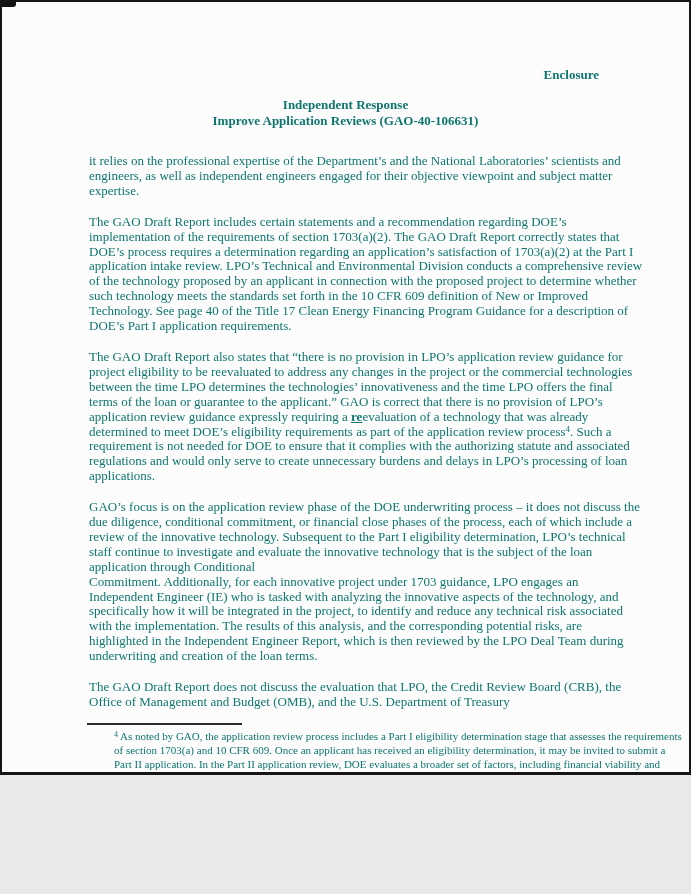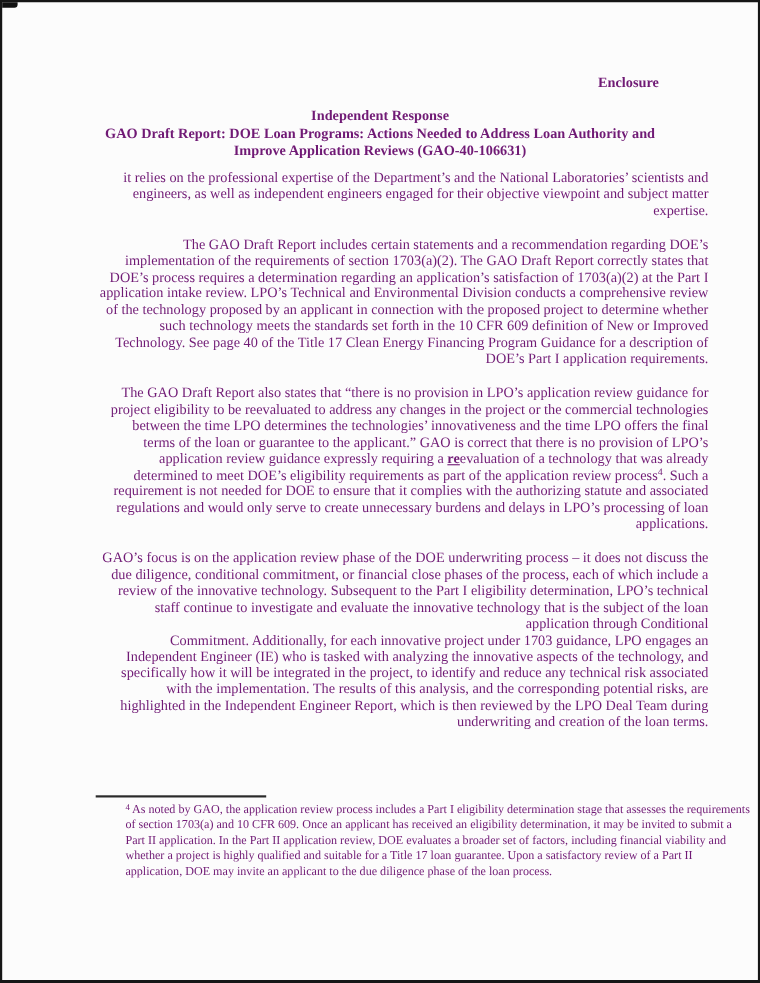--- a/index.html
+++ b/index.html
@@ -3,27 +3,27 @@
 <meta charset="utf-8">
 <style>
   html, body {
     margin: 0;
     padding: 0;
     background: #e9e9e9;
   }
   .scan {
     position: relative;
     width: 691px;
-    height: 894px;
+    height: 775px;
     background: #fcfcfc;
     box-sizing: border-box;
     border: 2px solid #161616;
     border-bottom-width: 3px;
     font-family: "Liberation Serif", "DejaVu Serif", serif;
-    color: #701a75;
+    color: #0f766e;
     overflow: hidden;
   }
   .corner-mark {
     position: absolute;
     top: -1px;
     left: -1px;
     width: 15px;
     height: 6px;
     background: #121212;
     border-radius: 0 0 3px 0;
@@ -45,21 +45,21 @@
     font-size: 13px;
     line-height: 16.2px;
   }
   .doc-body {
     position: absolute;
     top: 152px;
     left: 87px;
     width: 555px;
     font-size: 13px;
     line-height: 14.9px;
-    text-align: right;
+    text-align: left;
   }
   .para {
     margin: 0 0 16px 0;
     white-space: pre-wrap;
   }
   .u { text-decoration: underline; font-weight: bold; }
   .sup {
     font-size: 9px;
     line-height: 0;
     vertical-align: 4px;
@@ -89,28 +89,28 @@
 </head>
 <body>
 
 <div class="scan">
   <div class="corner-mark"></div>
 
   <div class="enclosure">Enclosure</div>
 
   <div class="title-block">
     <div>Independent Response</div>
-    <div>GAO Draft Report: DOE Loan Programs: Actions Needed to Address Loan Authority and</div>
     <div>Improve Application Reviews (GAO-40-106631)</div>
   </div>
 
   <div class="doc-body">
       <p class="para"><span>it relies on the professional expertise of the Department’s and the National Laboratories’ scientists and engineers, as well as independent engineers engaged for their objective viewpoint and subject matter expertise.</span></p>
       <p class="para"><span>The GAO Draft Report includes certain statements and a recommendation regarding DOE’s implementation of the requirements of section 1703(a)(2). The GAO Draft Report correctly states that DOE’s process requires a determination regarding an application’s satisfaction of 1703(a)(2) at the Part I application intake review. LPO’s Technical and Environmental Division conducts a comprehensive review of the technology proposed by an applicant in connection with the proposed project to determine whether such technology meets the standards set forth in the 10 CFR 609 definition of New or Improved Technology. See page 40 of the Title 17 Clean Energy Financing Program Guidance for a description of DOE’s Part I application requirements.</span></p>
       <p class="para"><span>The GAO Draft Report also states that “there is no provision in LPO’s application review guidance for project eligibility to be reevaluated to address any changes in the project or the commercial technologies between the time LPO determines the technologies’ innovativeness and the time LPO offers the final terms of the loan or guarantee to the applicant.” GAO is correct that there is no provision of LPO’s application review guidance expressly requiring a </span><span class="u">re</span><span>evaluation of a technology that was already determined to meet DOE’s eligibility requirements as part of the application review process</span><span class="sup">4</span><span>. Such a requirement is not needed for DOE to ensure that it complies with the authorizing statute and associated regulations and would only serve to create unnecessary burdens and delays in LPO’s processing of loan applications.</span></p>
       <p class="para"><span>GAO’s focus is on the application review phase of the DOE underwriting process – it does not discuss the due diligence, conditional commitment, or financial close phases of the process, each of which include a review of the innovative technology. Subsequent to the Part I eligibility determination, LPO’s technical staff continue to investigate and evaluate the innovative technology that is the subject of the loan application through Conditional
 Commitment. Additionally, for each innovative project under 1703 guidance, LPO engages an Independent Engineer (IE) who is tasked with analyzing the innovative aspects of the technology, and specifically how it will be integrated in the project, to identify and reduce any technical risk associated with the implementation. The results of this analysis, and the corresponding potential risks, are highlighted in the Independent Engineer Report, which is then reviewed by the LPO Deal Team during underwriting and creation of the loan terms.</span></p>
+      <p class="para"><span>The GAO Draft Report does not discuss the evaluation that LPO, the Credit Review Board (CRB), the Office of Management and Budget (OMB), and the U.S. Department of Treasury</span></p>
     </div>
 
   <div class="fn-rule"></div>
 
   <div class="footnote"><span class="sup">4</span><span>As noted by GAO, the application review process includes a Part I eligibility determination stage that assesses the requirements of section 1703(a) and 10 CFR 609. Once an applicant has received an eligibility determination, it may be invited to submit a Part II application. In the Part II application review, DOE evaluates a broader set of factors, including financial viability and whether a project is highly qualified and suitable for a Title 17 loan guarantee. Upon a satisfactory review of a Part II application, DOE may invite an applicant to the due diligence phase of the loan process.</span></div>
 </div>
 
 </body></html>

